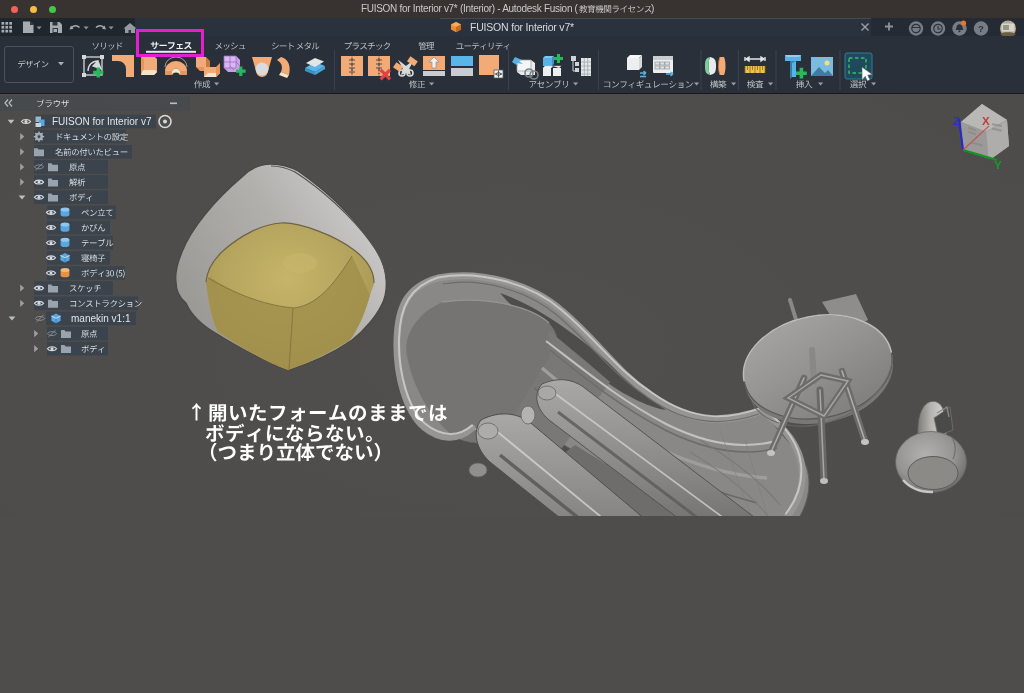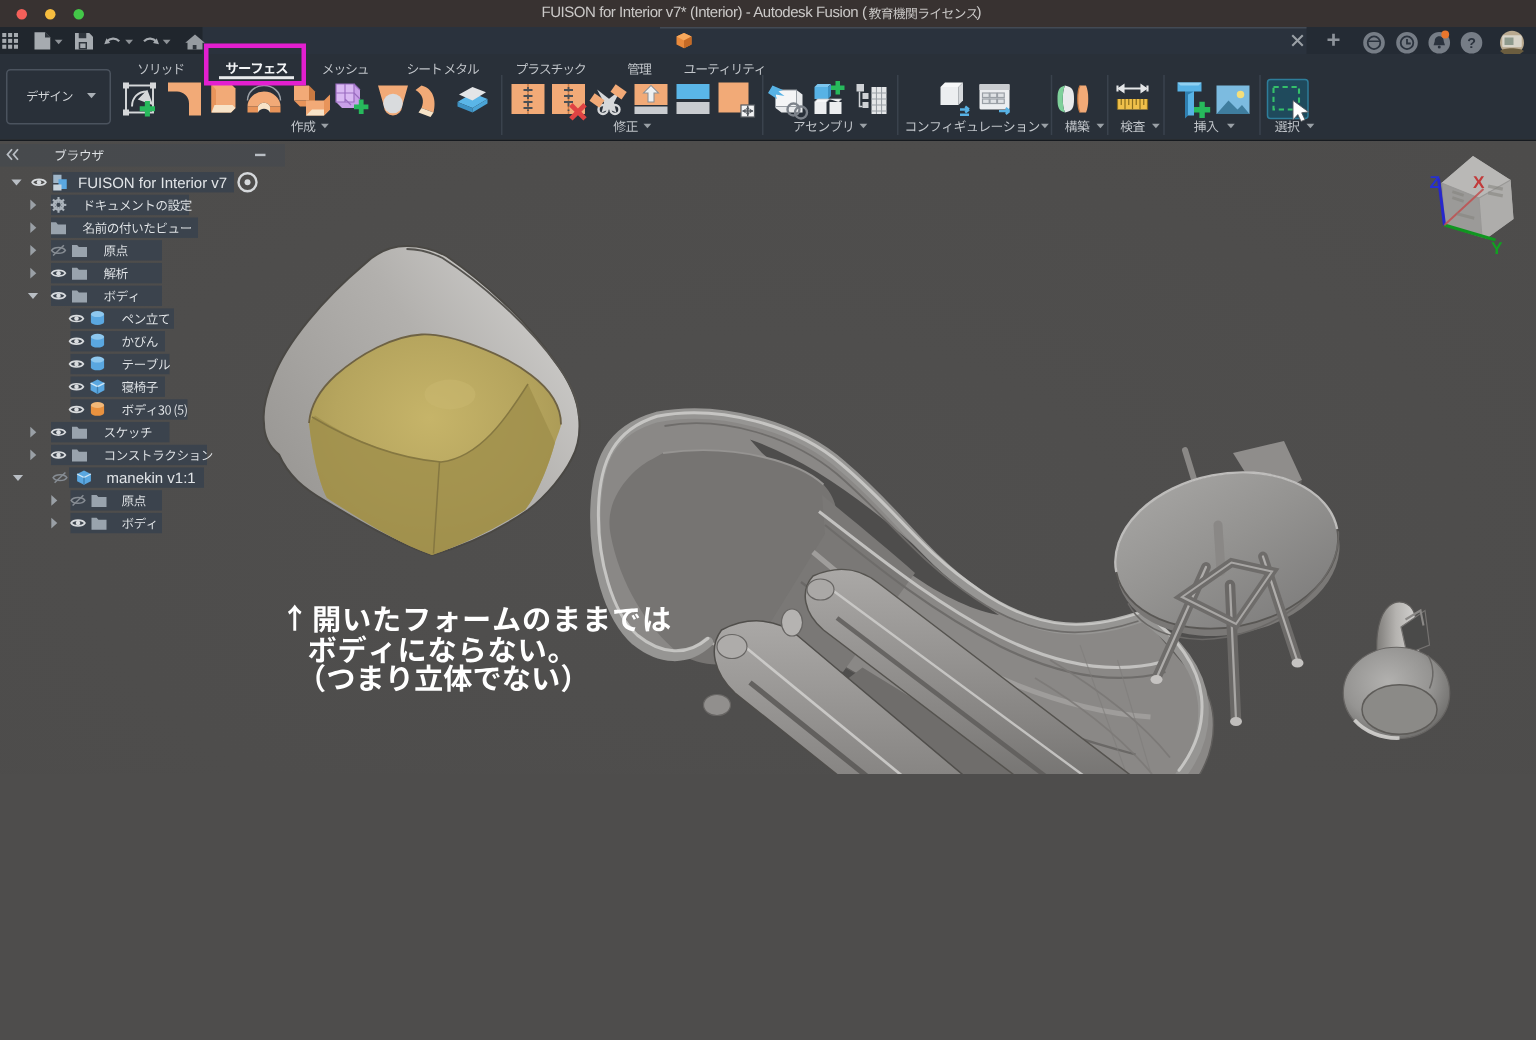--- a/index.html
+++ b/index.html
@@ -54,20 +54,21 @@
       <rect x="128.5" y="12" width="2.5" height="3" fill="#30363d"></rect>
     </svg>
     <div class="abs" style="left:440px;top:18px;width:431px;height:18px;background:#2a323d;border-top:1px solid #424a55;box-sizing:border-box;"></div>
     <svg class="abs" style="left:440px;top:18px" width="431" height="18">
       <g transform="translate(16,9)">
         <path d="M0 -5l5 2.4v5.2L0 5.2l-5-2.6v-5.2z" fill="#e98a3c"></path>
         <path d="M0 -5l5 2.4L0 0l-5-2.6z" fill="#f8a95c"></path>
         <path d="M0 0l5-2.6v5.2L0 5.2z" fill="#c56a25"></path>
       </g>
     </svg>
+    <div class="abs" style="left:470px;top:18px;width:300px;height:18px;line-height:18px;font-size:10.5px;letter-spacing:-0.2px;color:#d6d9dc;">FUISON for Interior v7*</div>
     <svg class="abs" style="left:840px;top:18px" width="184" height="18">
       <g stroke="#9aa0a6" stroke-width="1.4" fill="none">
         <path d="M21.5 5.5l7 7m0 -7l-7 7"></path>
       </g>
       <g stroke="#8d939a" stroke-width="1.8" fill="none">
         <path d="M49 4.5v8m-4 -4h8"></path>
       </g>
       <circle cx="76" cy="10.5" r="7.2" fill="#767d86"></circle>
       <circle cx="98" cy="10.5" r="7.2" fill="#767d86"></circle>
       <circle cx="119.5" cy="10.5" r="7.2" fill="#767d86"></circle>

